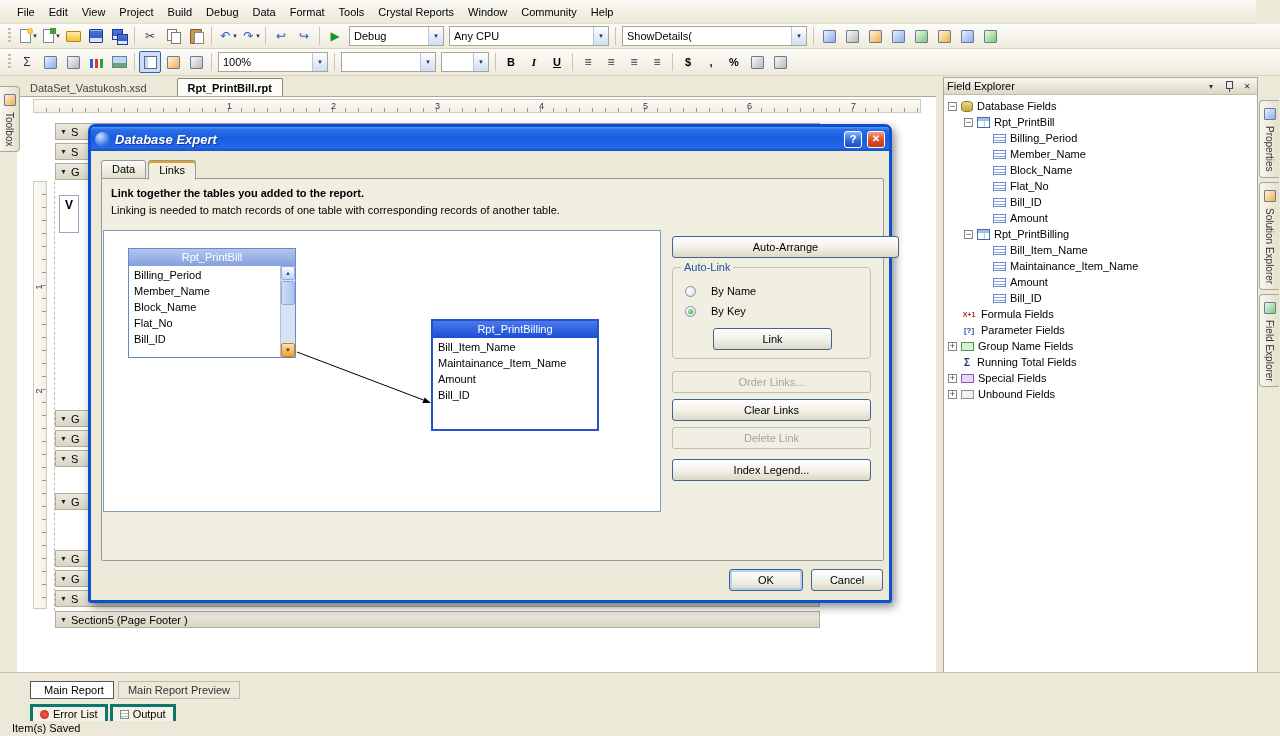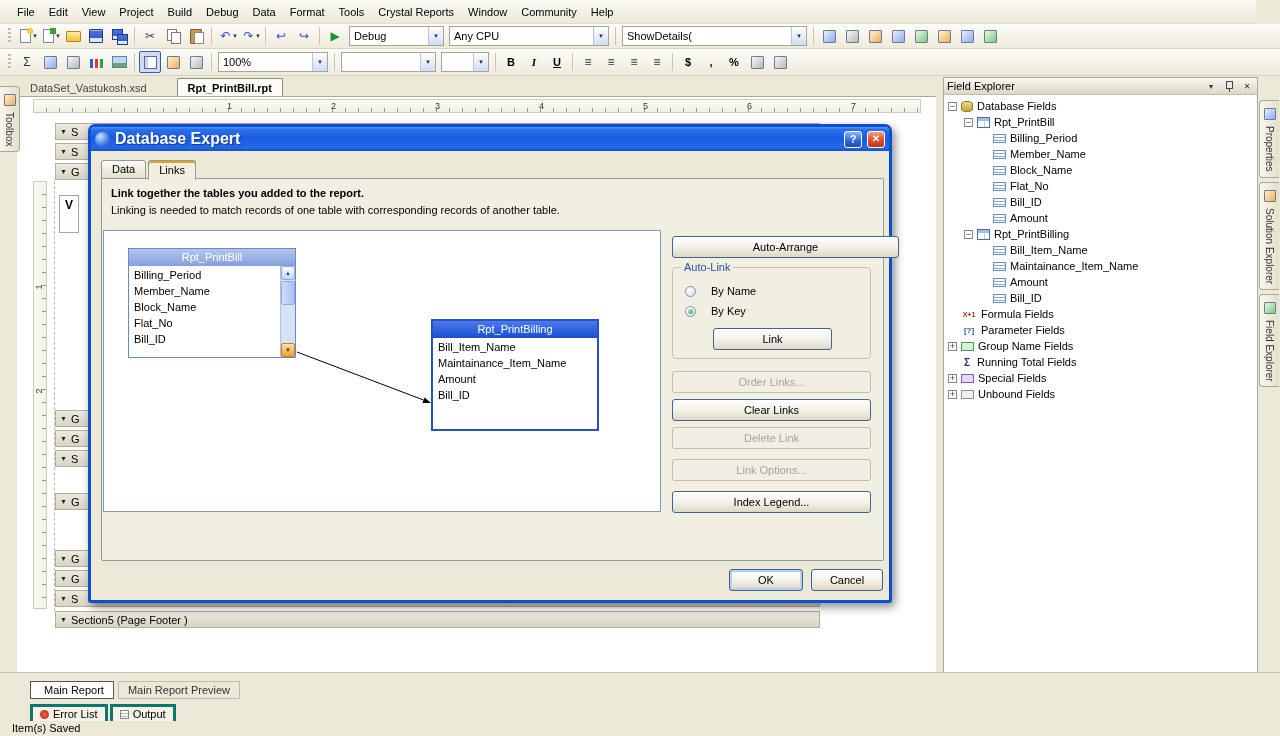--- a/index.html
+++ b/index.html
@@ -102,21 +102,21 @@
 #panel-tabs{position:absolute;left:30px;top:31px;display:flex;gap:2px;}
 .panel-tab{padding:1px 7px;border:3px solid #0f766e;border-radius:0 0 3px 3px;background:#f4f2e6;display:flex;align-items:center;gap:4px;}
 .pticon{flex:none;}
 .pticon.err{width:9px;height:9px;border-radius:50%;background:radial-gradient(#f06048,#c02010);}
 .pticon.out{width:9px;height:9px;border:1px solid #888;background:repeating-linear-gradient(180deg,#fff 0 2px,#aabbcc 2px 3px);}
 #statusbar{position:absolute;left:8px;top:721px;width:1280px;height:15px;background:#ece9d8;padding:1px 4px;}
 
 
 #dialog{position:absolute;left:88px;top:124px;width:804px;height:479px;border:3px solid #0b50d0;border-radius:7px 7px 3px 3px;background:#ece9d8;box-shadow:3px 4px 10px rgba(0,0,0,.45);z-index:10;}
 #dlg-titlebar{position:absolute;left:0;top:0;right:0;height:24px;border-radius:4px 4px 0 0;background:linear-gradient(#5a96f0 0%,#2b70ea 10%,#1a5be0 45%,#2468e8 85%,#1750c8 100%);display:flex;align-items:center;gap:5px;padding:0 4px;}
-#dlg-title{color:#fff;font-weight:bold;font-size:16px;flex:1;text-shadow:1px 1px 1px #123a90;}
+#dlg-title{color:#fff;font-weight:bold;font-size:13px;flex:1;text-shadow:1px 1px 1px #123a90;font-style:italic;}
 .dlg-app-icon{width:15px;height:15px;border-radius:50%;background:radial-gradient(circle at 35% 30%,#cfe4ff,#3a7ae0 60%,#1a4ab0);flex:none;}
 .cap-btn{width:18px;height:17px;border-radius:3px;border:1px solid #fff;color:#fff;font-size:11px;font-weight:bold;display:flex;align-items:center;justify-content:center;line-height:1;flex:none;}
 #dlg-help{background:linear-gradient(#8ab4f8,#2a66d8 60%,#1a4ec0);}
 #dlg-close{background:linear-gradient(#f4a088,#e05830 45%,#c03818);font-size:10px;}
 #dlg-tabs{position:absolute;left:10px;top:32px;height:20px;display:flex;align-items:flex-end;z-index:3;}
 .dlg-tab{padding:2px 10px 3px;background:linear-gradient(#fcfbf6,#e2dfcd);border:1px solid #919b9c;border-radius:3px 3px 0 0;margin-right:2px;}
 .dlg-tab.active{background:#f1efe2;border-bottom-color:#f1efe2;margin-bottom:-1px;box-shadow:inset 0 2px 0 #e8a018;padding-top:3px;}
 #tab-page{position:absolute;left:10px;top:51px;width:783px;height:383px;background:#f1efe2;border:1px solid #919b9c;border-radius:0 2px 2px 2px;}
 #dlg-heading{position:absolute;left:20px;top:60px;font-weight:bold;z-index:2;}
 #dlg-subheading{position:absolute;left:20px;top:77px;z-index:2;}
@@ -597,18 +597,17 @@
           <span class="radio sel"></span>
           <span class="radio-label">By Key</span>
         </label>
       </div>
     <button id="link-btn" class="xp-btn">Link</button>
   </div>
   <div id="side-buttons">
       <button class="xp-btn disabled" style="margin-bottom: 6px;">Order Links...</button>
       <button class="xp-btn" style="margin-bottom: 6px;">Clear Links</button>
       <button class="xp-btn disabled" style="margin-bottom: 10px;">Delete Link</button>
-      <button class="xp-btn disabled" style="margin-bottom: 10px;">Link Options...</button>
       <button class="xp-btn" style="margin-bottom: 0px;">Index Legend...</button>
     </div>
   <button id="ok-btn" class="xp-btn">OK</button>
   <button id="cancel-btn" class="xp-btn">Cancel</button>
 </div>
 
 </body></html>

